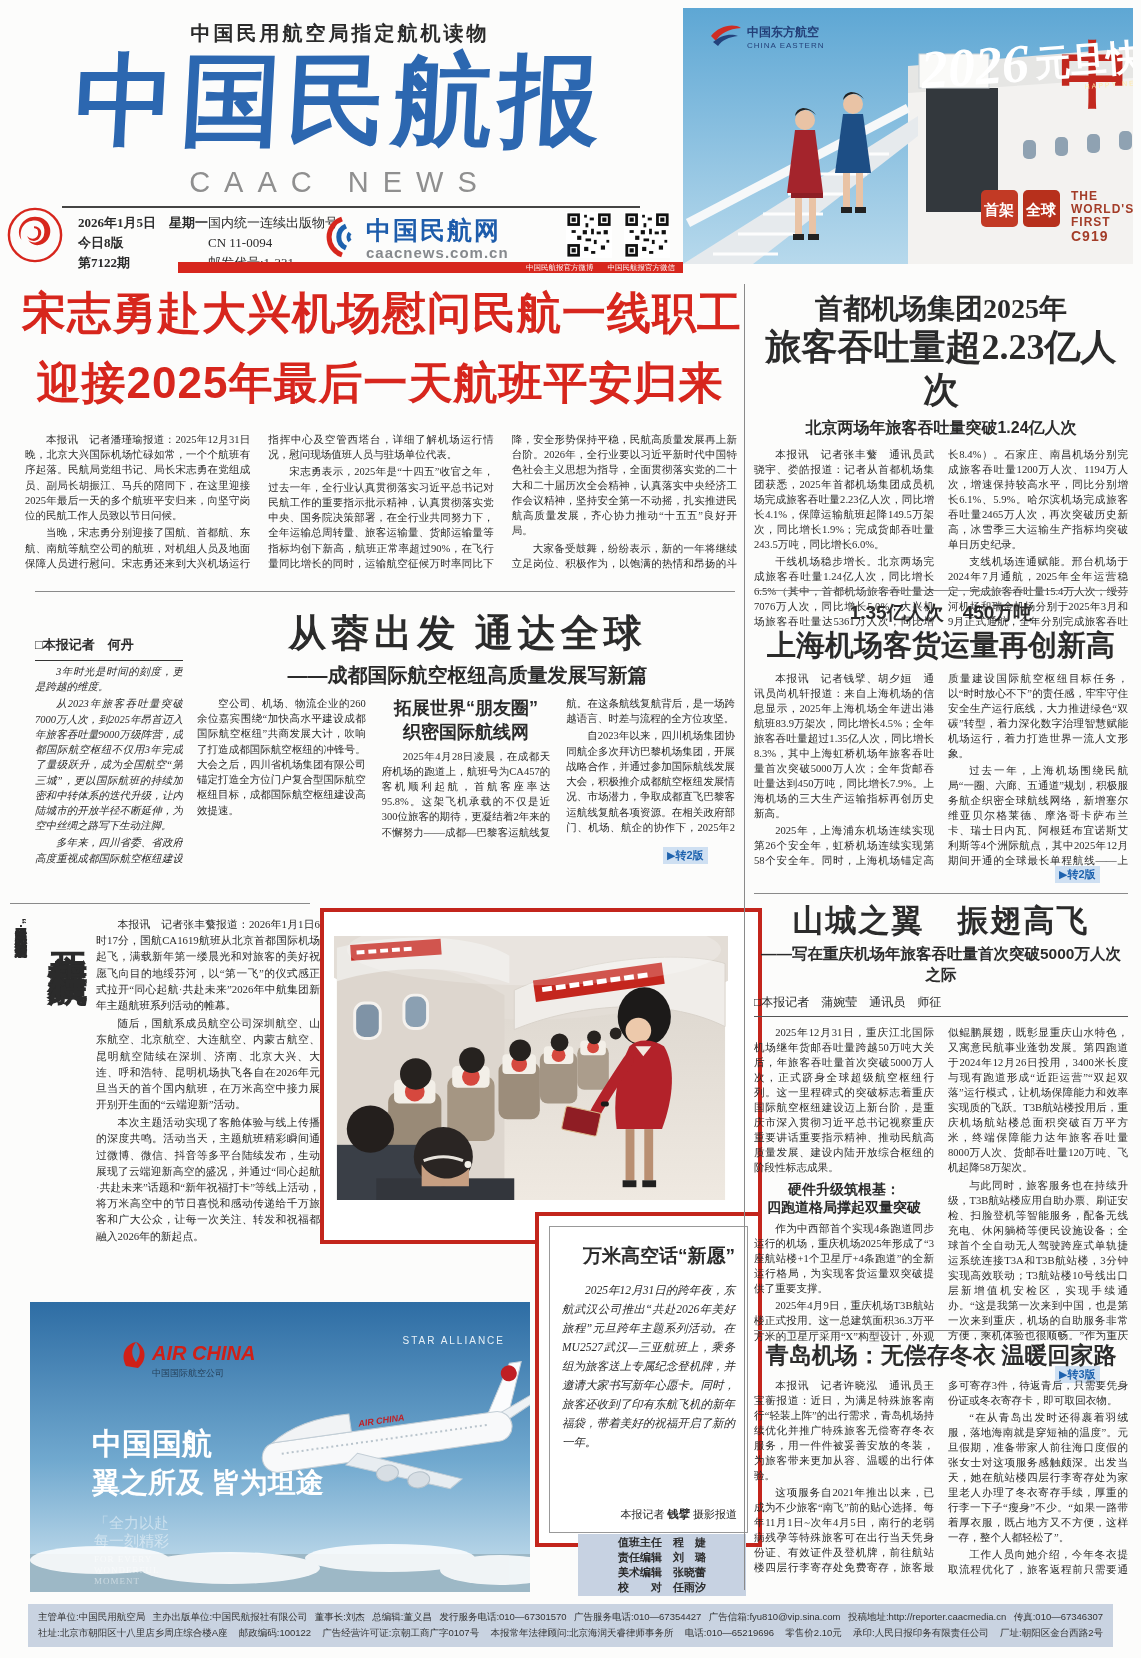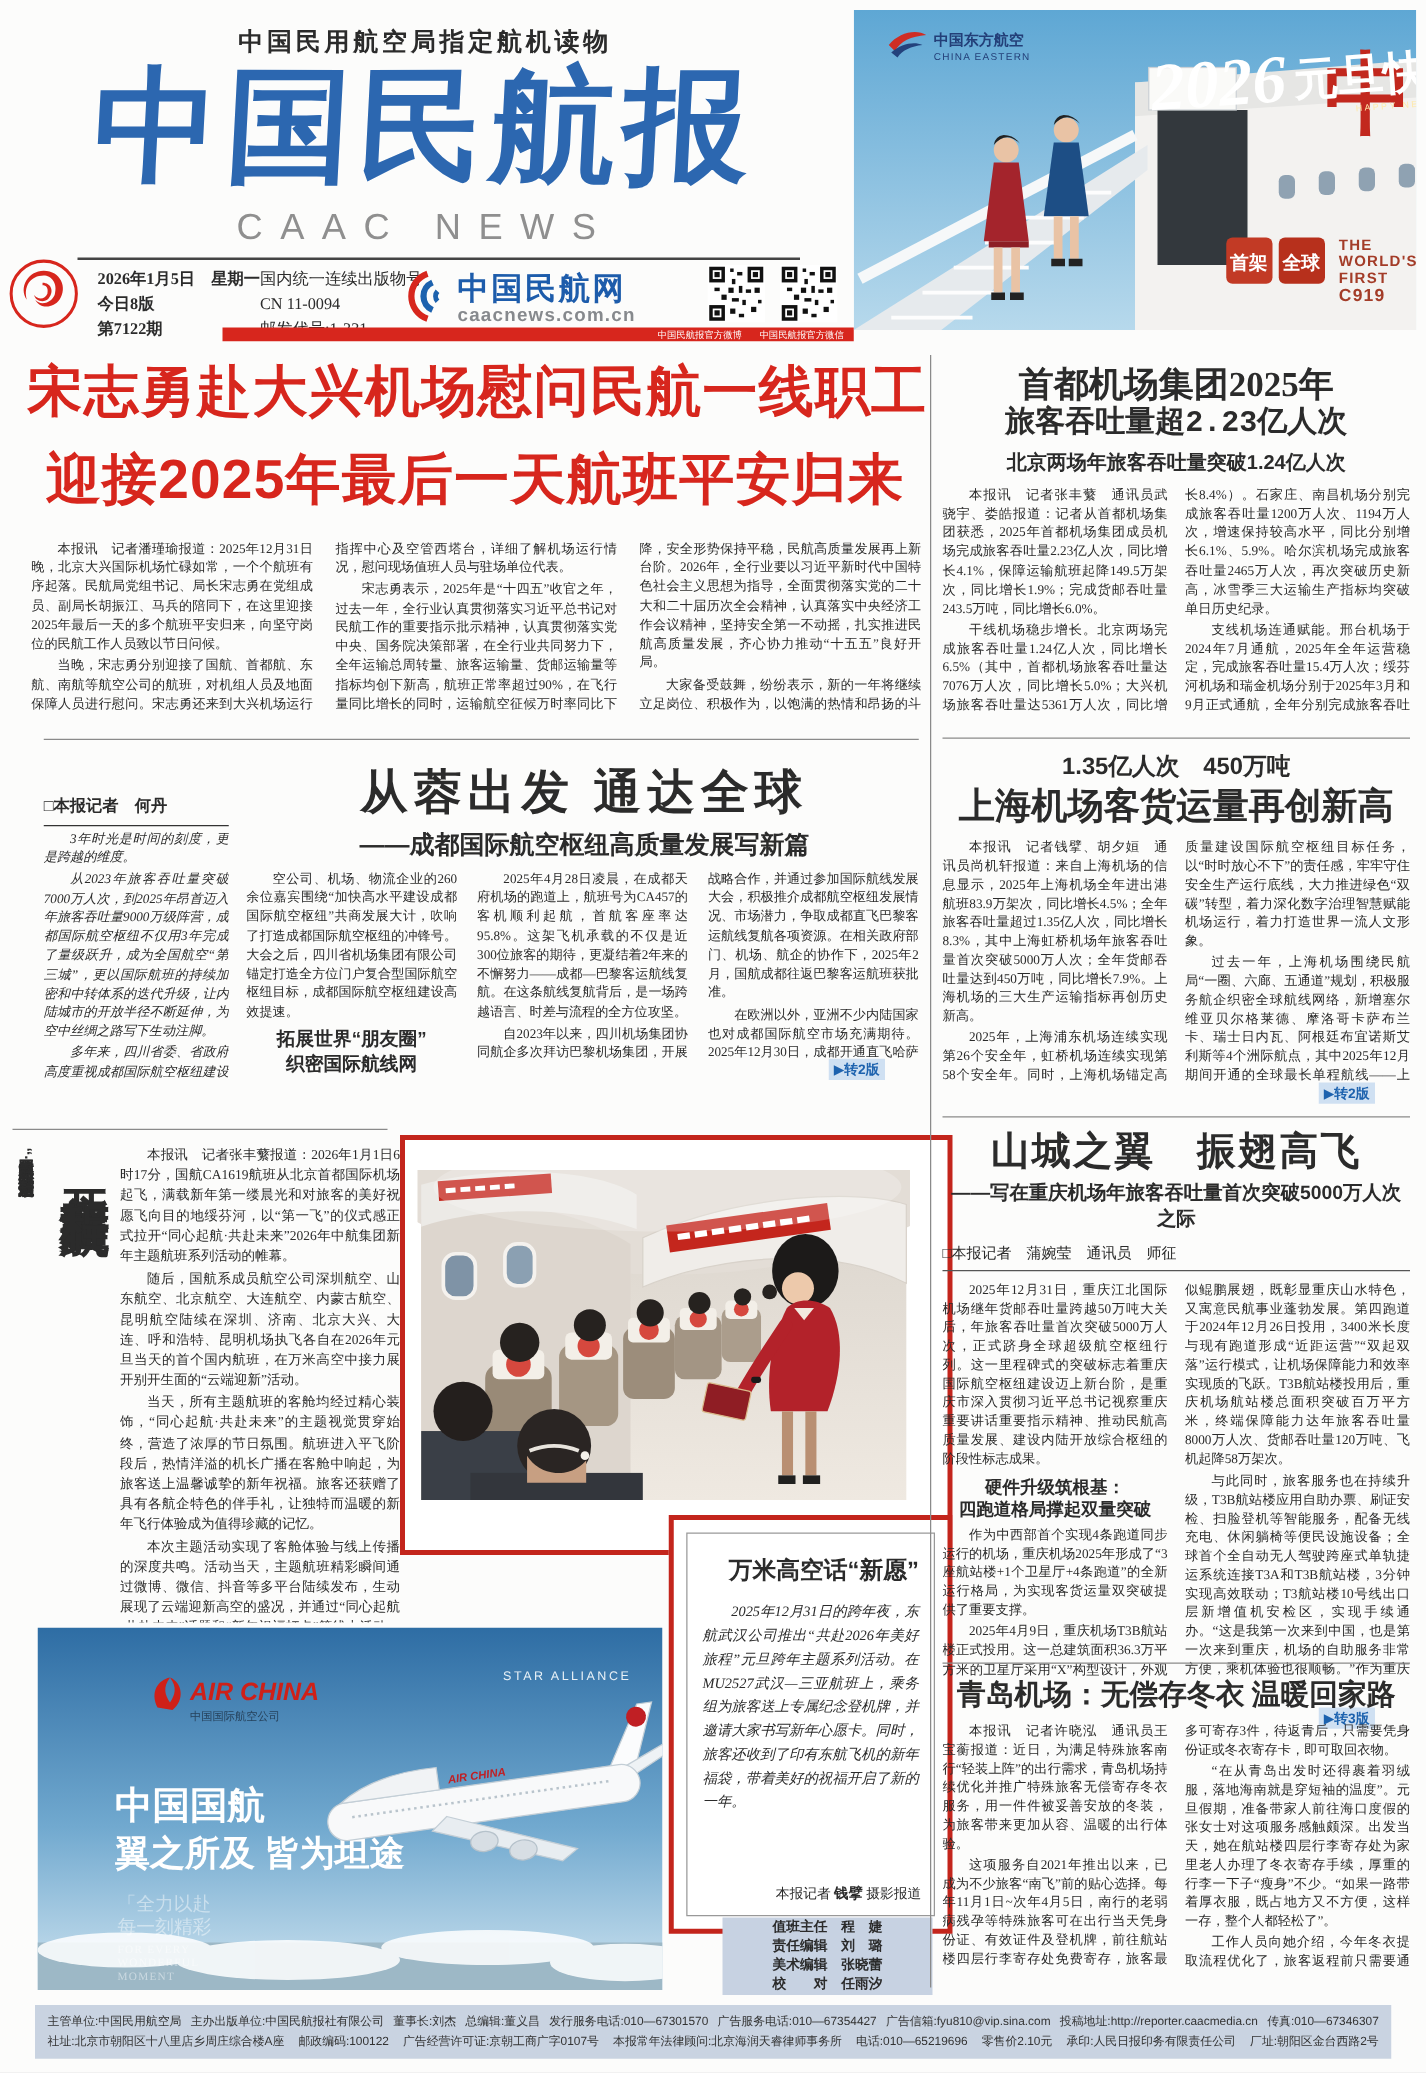--- a/index.html
+++ b/index.html
@@ -30,21 +30,21 @@
   .hrule{border-top:1px solid #8a8a8a;}
   .vrule{border-left:1px solid #8a8a8a;}
   
   .cd-byline{left:35px;top:636px;width:148px;font-size:13px;font-weight:bold;border-bottom:1.5px solid #333;
              padding-bottom:6px;}
   .cd-intro{left:35px;top:664px;width:148px;height:200px;font-size:10.5px;line-height:1.45;overflow:hidden;font-style:italic;}
   .cd-title{left:200px;top:608px;width:535px;font-size:38px;font-weight:bold;text-align:center;letter-spacing:5px;}
   .cd-sub{left:200px;top:662px;width:535px;font-size:20px;font-weight:bold;text-align:center;}
   .cd-cols{left:197px;top:696px;width:538px;height:167px;column-count:3;column-gap:16px;font-size:10.5px;
            line-height:1.45;overflow:hidden;}
-  .col-subhead{font-weight:bold;text-align:center;font-size:15px;line-height:1.35;margin:4px 0;break-inside:avoid;
+  .col-subhead{font-weight:bold;text-align:center;font-size:18px;line-height:1.35;margin:4px 0;break-inside:avoid;
                font-family:"Liberation Sans","DejaVu Sans",sans-serif;}
   .jump{position:absolute;background:#cfe0f2;color:#1d62ae;font-weight:bold;font-size:11px;padding:1px 4px;
         font-family:"Liberation Sans","DejaVu Sans",sans-serif;}
   
   .vert{writing-mode:vertical-rl;}
   .tf-label{left:12px;top:918px;height:345px;font-size:12.5px;font-weight:bold;
             font-family:"Liberation Sans","DejaVu Sans",sans-serif;}
   .tf-head{left:40px;top:920px;height:340px;font-size:40px;font-weight:bold;letter-spacing:2px;}
   .tf-body{left:96px;top:916px;width:224px;height:382px;font-size:10.8px;line-height:1.5;overflow:hidden;}
   
@@ -272,21 +272,20 @@
       </div>
   </div>
   <span class="jump" style="left:663px;top:847px;">▶转2版</span>
 
   <div class="abs hrule" style="left:10px;top:903px;width:300px;"></div>
   <div class="abs vert tf-label">中航集团开展“同心起航·共赴未来”主题航班系列活动</div>
   <div class="abs vert tf-head">开启新年美好航程</div>
   <div class="abs tf-body">
       <p class="para">本报讯　记者张丰蘩报道：2026年1月1日6时17分，国航CA1619航班从北京首都国际机场起飞，满载新年第一缕晨光和对旅客的美好祝愿飞向目的地绥芬河，以“第一飞”的仪式感正式拉开“同心起航·共赴未来”2026年中航集团新年主题航班系列活动的帷幕。</p>
       <p class="para">随后，国航系成员航空公司深圳航空、山东航空、北京航空、大连航空、内蒙古航空、昆明航空陆续在深圳、济南、北京大兴、大连、呼和浩特、昆明机场执飞各自在2026年元旦当天的首个国内航班，在万米高空中接力展开别开生面的“云端迎新”活动。</p>
-      <p class="para">当天，所有主题航班的客舱均经过精心装饰，“同心起航·共赴未来”的主题视觉贯穿始终，营造了浓厚的节日氛围。航班进入平飞阶段后，热情洋溢的机长广播在客舱中响起，为旅客送上温馨诚挚的新年祝福。旅客还获赠了具有各航企特色的伴手礼，让独特而温暖的新年飞行体验成为值得珍藏的记忆。</p>
       <p class="para">本次主题活动实现了客舱体验与线上传播的深度共鸣。活动当天，主题航班精彩瞬间通过微博、微信、抖音等多平台陆续发布，生动展现了云端迎新高空的盛况，并通过“同心起航·共赴未来”话题和“新年祝福打卡”等线上活动，将万米高空中的节日喜悦和感动传递给千万旅客和广大公众，让每一次关注、转发和祝福都融入2026年的新起点。</p>
     </div>
 
   <div class="abs photo-box">
     <svg width="394" height="264" viewBox="0 0 394 268">
       <defs>
         <linearGradient id="cab" x1="0" y1="0" x2="0" y2="1">
           <stop offset="0" stop-color="#d9d3cb"></stop>
             <stop offset="1" stop-color="#efe9e1"></stop>
         </linearGradient>
@@ -445,21 +444,21 @@
         <ellipse cx="152" cy="95" rx="11" ry="8" fill="#d7dee4" stroke="#b6c2cb"></ellipse>
         <text x="100" y="34" font-size="9" font-weight="bold" font-style="italic" fill="#c01f24" font-family="'Liberation Sans',sans-serif">AIR CHINA</text>
       </g>
     </svg>
   </div>
 
   <div class="abs vrule" style="left:744px;top:284px;height:1306px;"></div>
 
   <div class="abs r-art" style="top:292px;">
     <div class="r-title" style="font-size:28px;">首都机场集团2025年</div>
-    <div class="r-title" style="font-size:24px;font-family:Liberation Mono, monospace;">旅客吞吐量超2.23亿人次</div>
+    <div class="r-title" style="font-size:36px;">旅客吞吐量超2.23亿人次</div>
     <div class="r-sub" style="font-size:16px;margin-top:6px;">北京两场年旅客吞吐量突破1.24亿人次</div>
     <div class="r-body" style="height:185px;">
         <p class="para">本报讯　记者张丰蘩　通讯员武骁宇、娄皓报道：记者从首都机场集团获悉，2025年首都机场集团成员机场完成旅客吞吐量2.23亿人次，同比增长4.1%，保障运输航班起降149.5万架次，同比增长1.9%；完成货邮吞吐量243.5万吨，同比增长6.0%。</p>
         <p class="para">干线机场稳步增长。北京两场完成旅客吞吐量1.24亿人次，同比增长6.5%（其中，首都机场旅客吞吐量达7076万人次，同比增长5.0%；大兴机场旅客吞吐量达5361万人次，同比增长8.4%）。石家庄、南昌机场分别完成旅客吞吐量1200万人次、1194万人次，增速保持较高水平，同比分别增长6.1%、5.9%。哈尔滨机场完成旅客吞吐量2465万人次，再次突破历史新高，冰雪季三大运输生产指标均突破单日历史纪录。</p>
         <p class="para">支线机场连通赋能。邢台机场于2024年7月通航，2025年全年运营稳定，完成旅客吞吐量15.4万人次；绥芬河机场和瑞金机场分别于2025年3月和9月正式通航，全年分别完成旅客吞吐量5.0万人次和4.3万人次，赋能老区振兴，完善功能布局。</p>
       </div>
   </div>
   <div class="abs hrule" style="left:754px;top:590px;width:374px;"></div>
 
   <div class="abs r-art" style="top:600px;">

